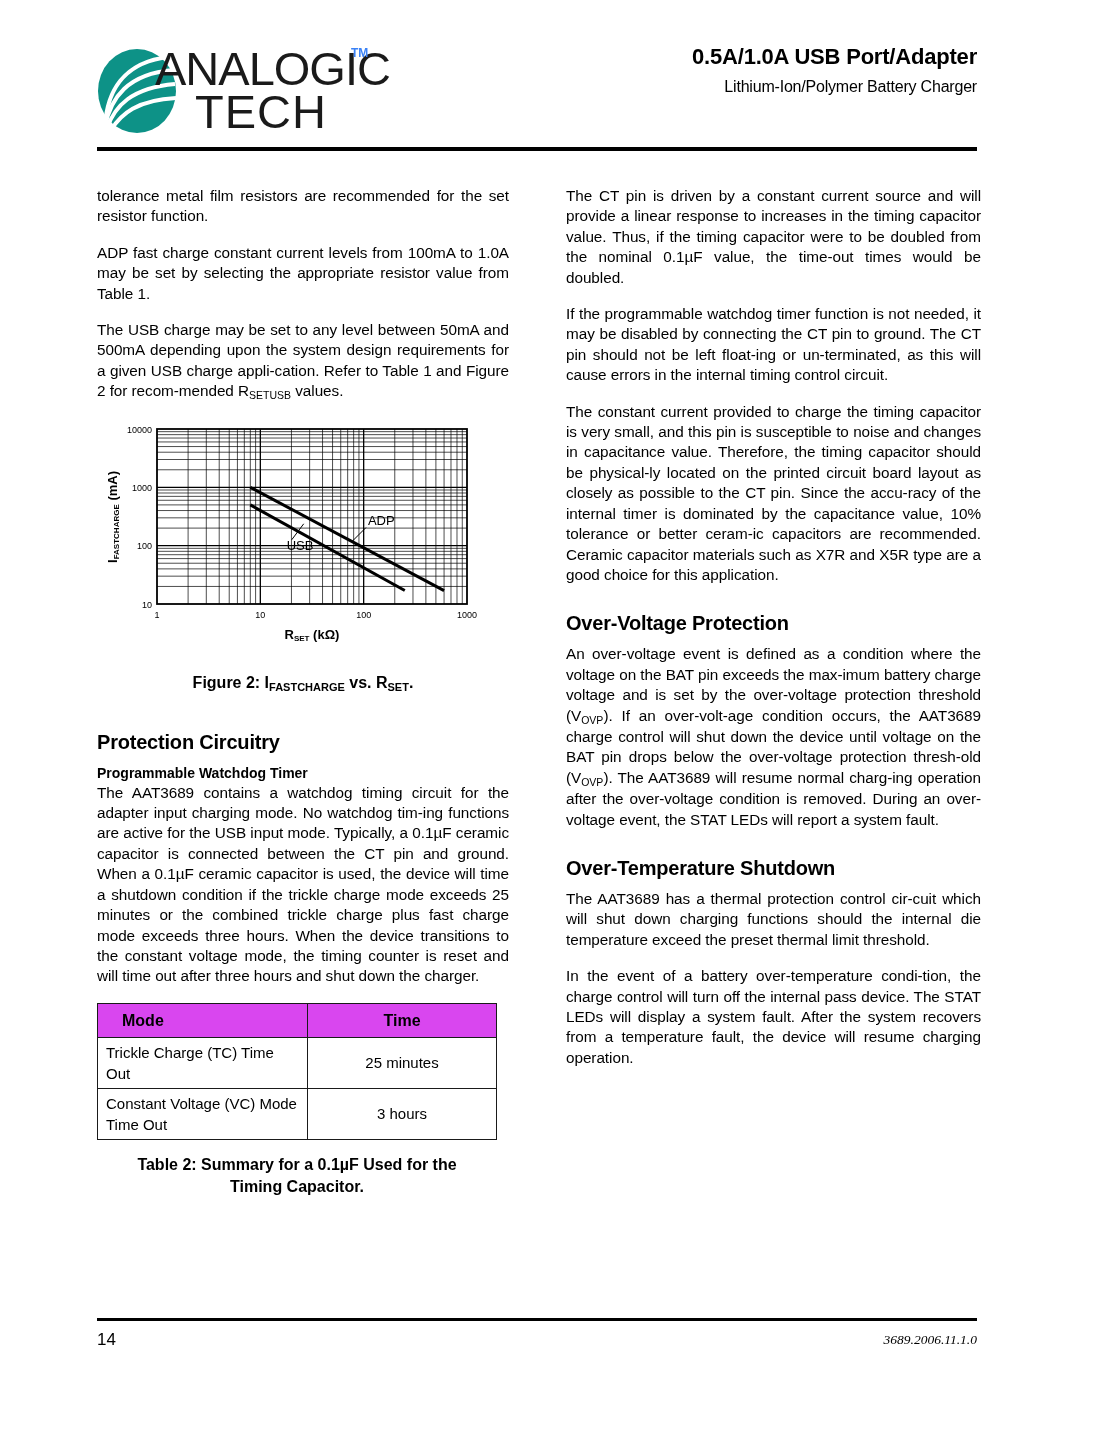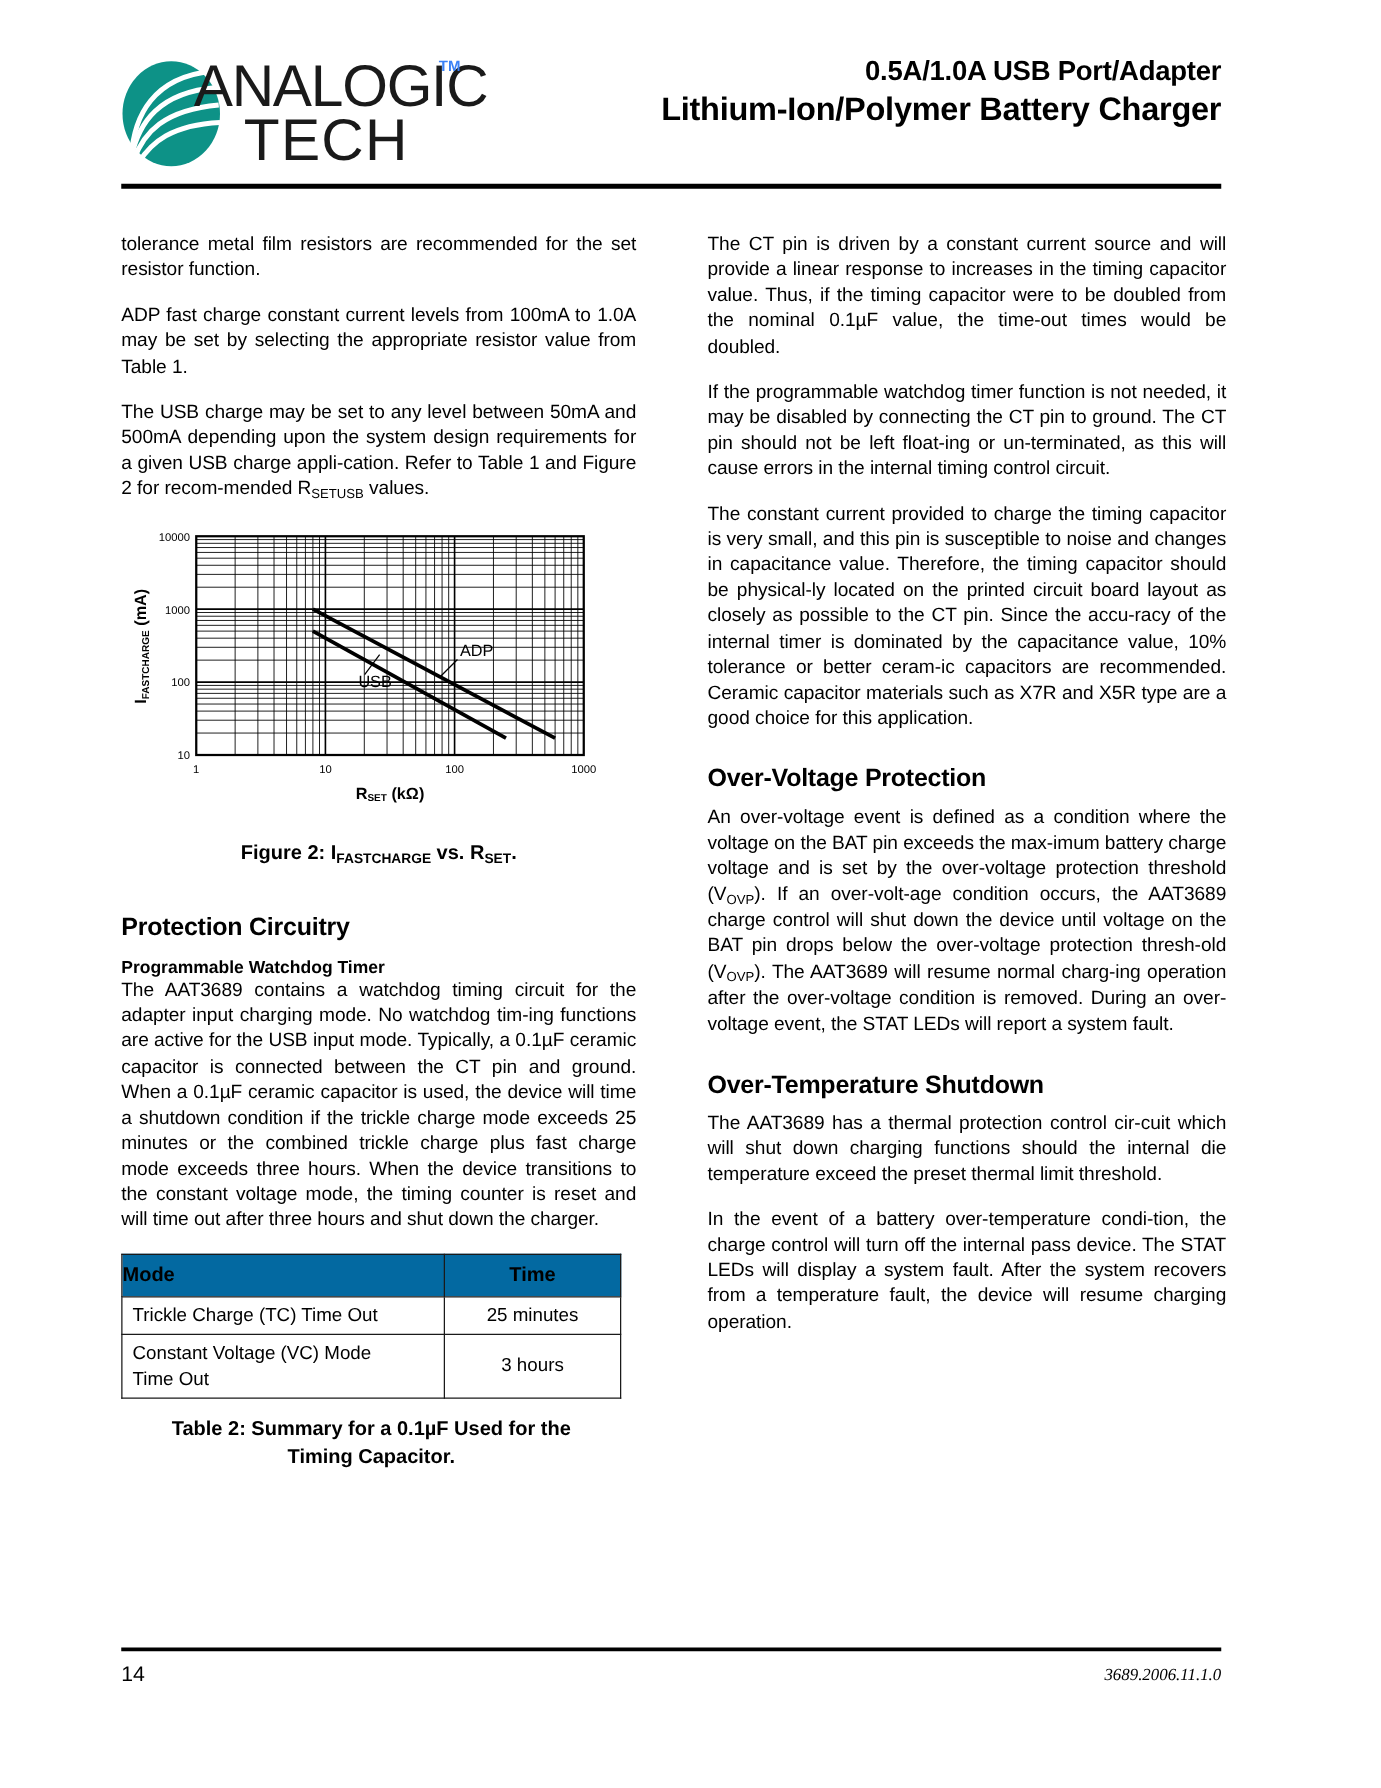--- a/index.html
+++ b/index.html
@@ -29,21 +29,21 @@
     font-size:47px;font-weight:300;letter-spacing:1px;
     color:#1a1a1a;line-height:47px;
   }
   .logo-tm{
     position:absolute;left:196px;top:2px;
     font-size:12px;font-weight:700;color:#3b82f6;
   }
   .head-titles{position:absolute;right:0;top:0;text-align:right;width:560px;}
   .head-part{font-size:34px;font-weight:700;line-height:38px;letter-spacing:-0.3px;}
   .head-sub1{font-size:22px;font-weight:700;line-height:30px;letter-spacing:-0.2px;}
-  .head-sub2{font-size:26px;font-weight:700;line-height:30px;letter-spacing:-0.2px;}
+  .head-sub2{font-size:16px;font-weight:400;line-height:30px;letter-spacing:-0.2px;}
   .header-rule{position:absolute;left:97px;top:147px;width:880px;height:4px;background:#000;}
 
   
   .col{position:absolute;top:186px;width:412px;}
   .col-left{left:97px;}
   .col-right{left:566px;width:415px;}
   p.body{
     font-size:15.3px;line-height:20.4px;
     text-align:justify;margin:0 0 16px 0;
     letter-spacing:-0.05px;
@@ -68,21 +68,21 @@
   
   .tbl-wrap{margin-top:14px;}
   table.t2{
     border-collapse:collapse;width:400px;margin:0;
     border:1.6px solid #1a1a1a;
   }
   table.t2 th,table.t2 td{
     border:1.3px solid #1a1a1a;
     font-size:15px;padding:4px 8px;font-weight:400;line-height:21px;
   }
-  table.t2 th{background:#0369a1;font-weight:700;font-size:16px;padding:6px 0;}
+  table.t2 th{background:#d946ef;font-weight:700;font-size:16px;padding:6px 24px;}
   table.t2 th.c-mode{text-align:left;}
   table.t2 th.c-time{text-align:center;width:140px;}
   table.t2 td.v-mode{text-align:left;}
   table.t2 td.v-time{text-align:center;}
   .tblcap{
     text-align:center;font-size:16px;font-weight:700;line-height:22px;margin-top:14px;
     width:400px;
   }
 
   

